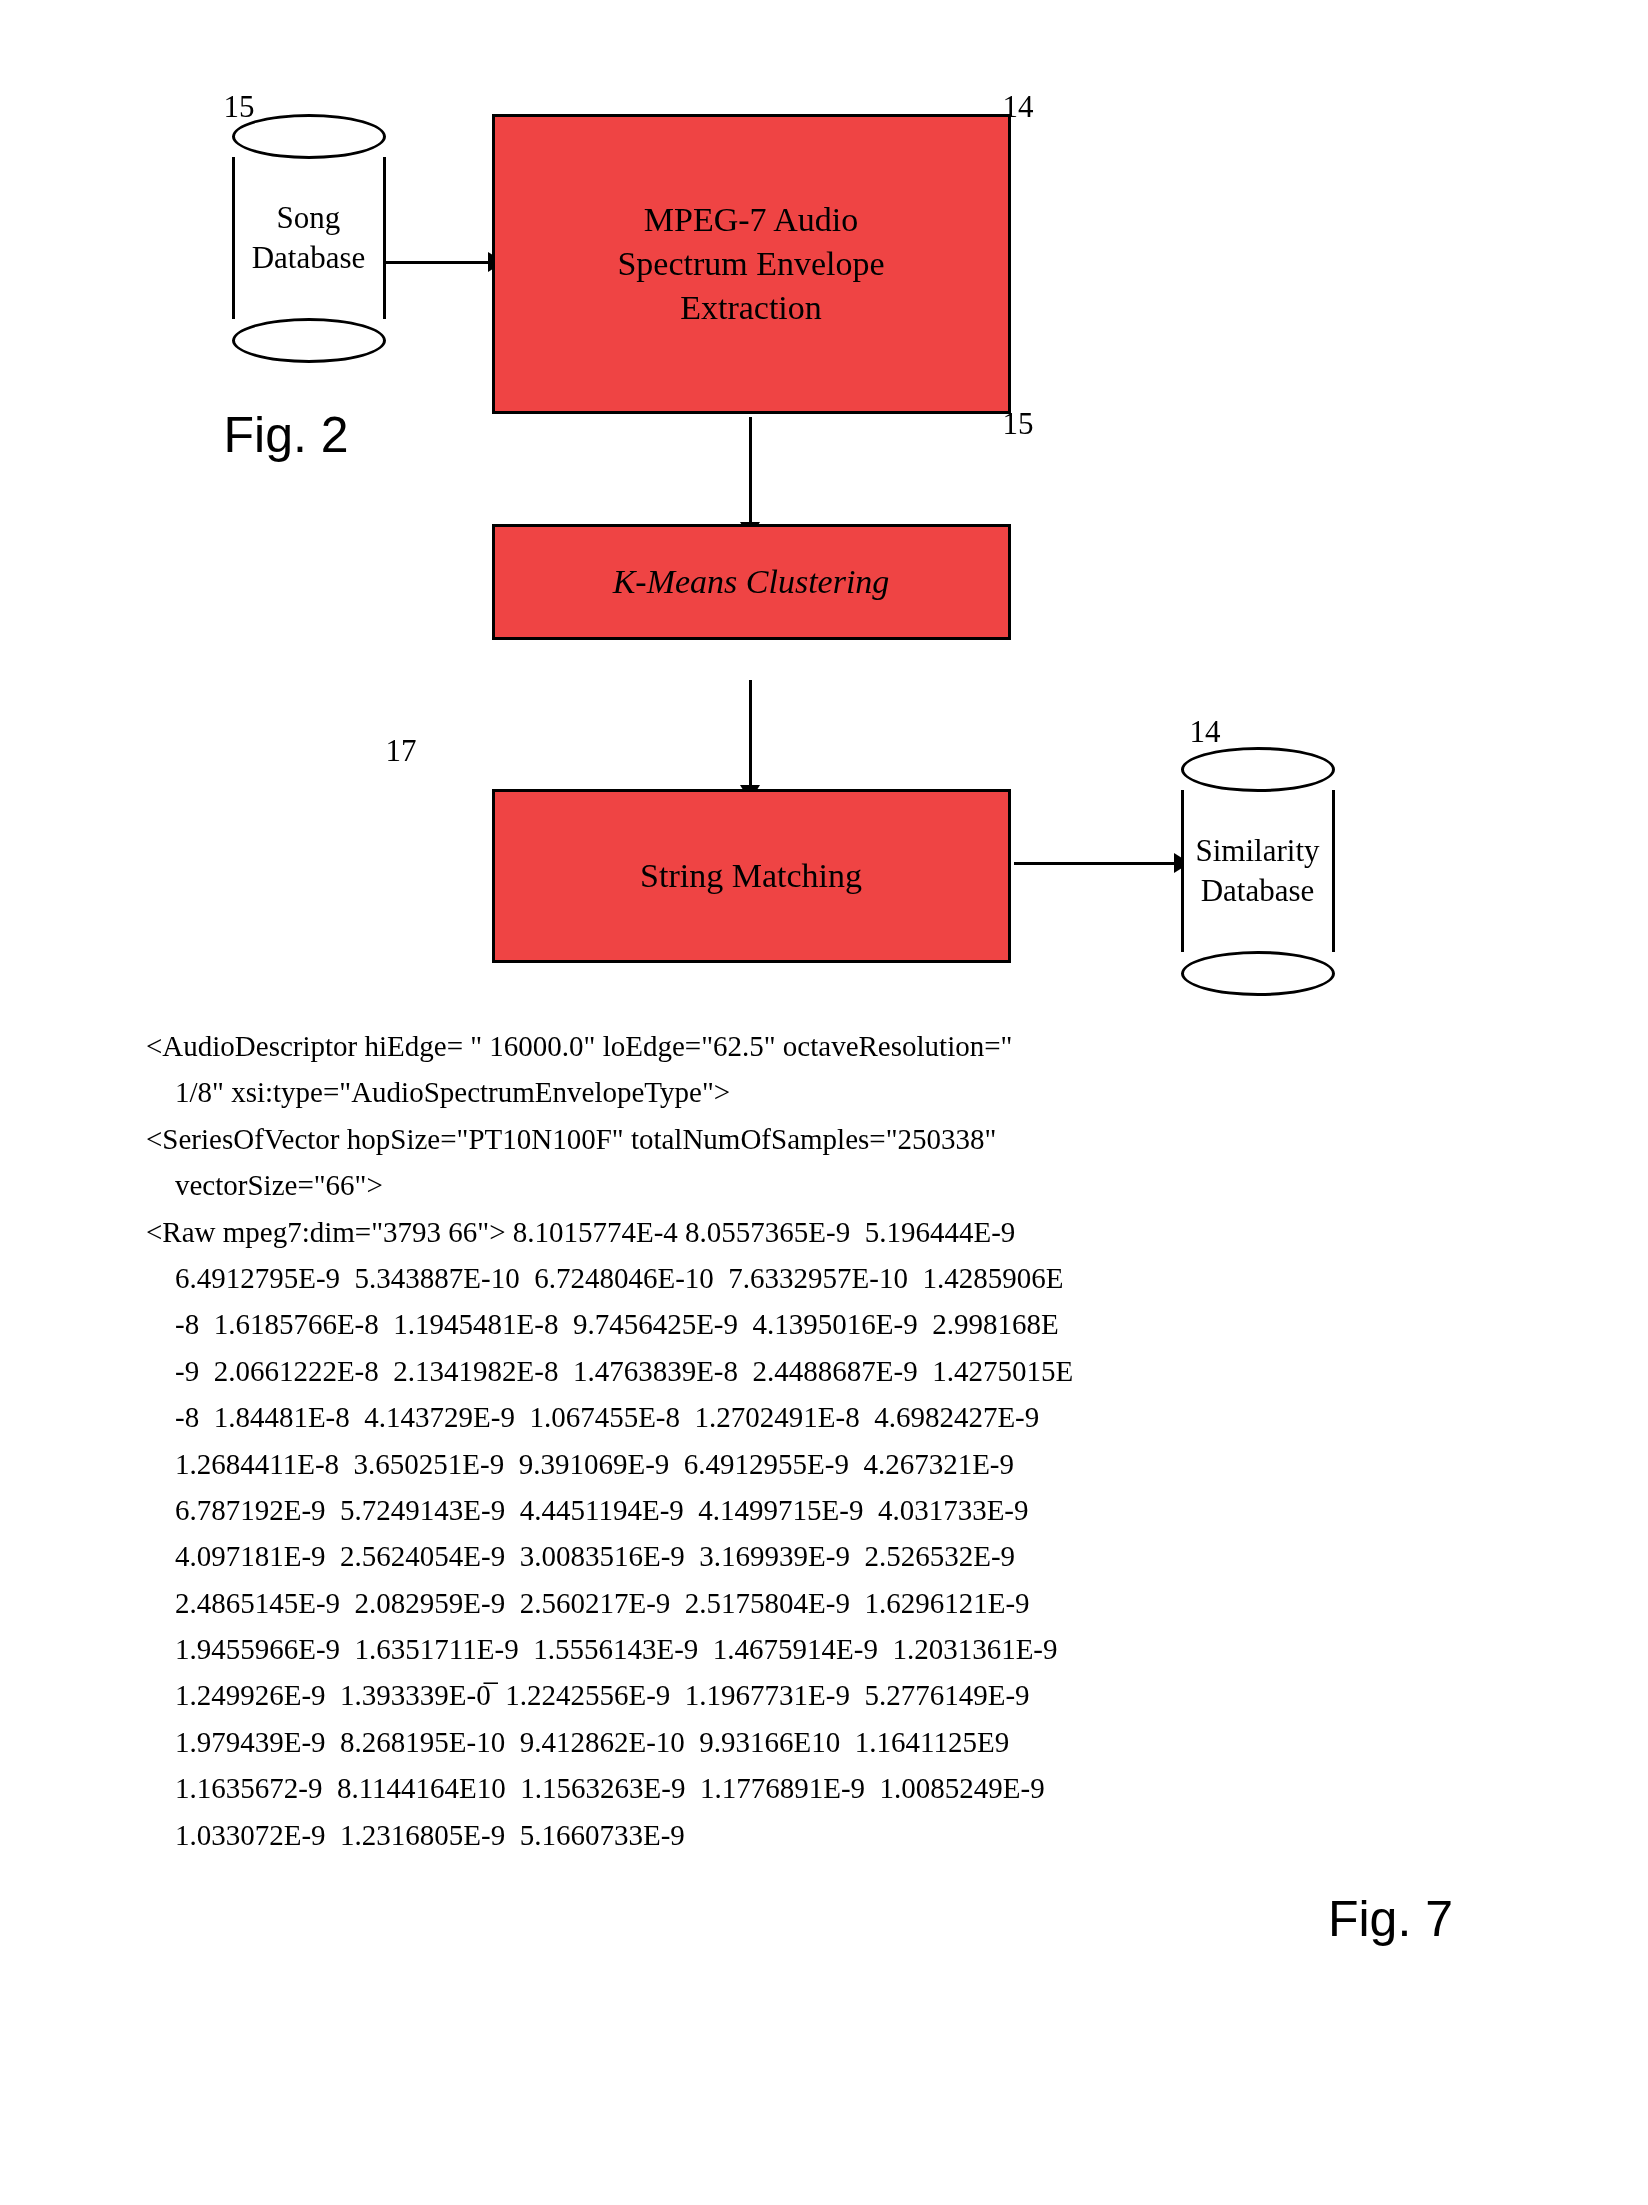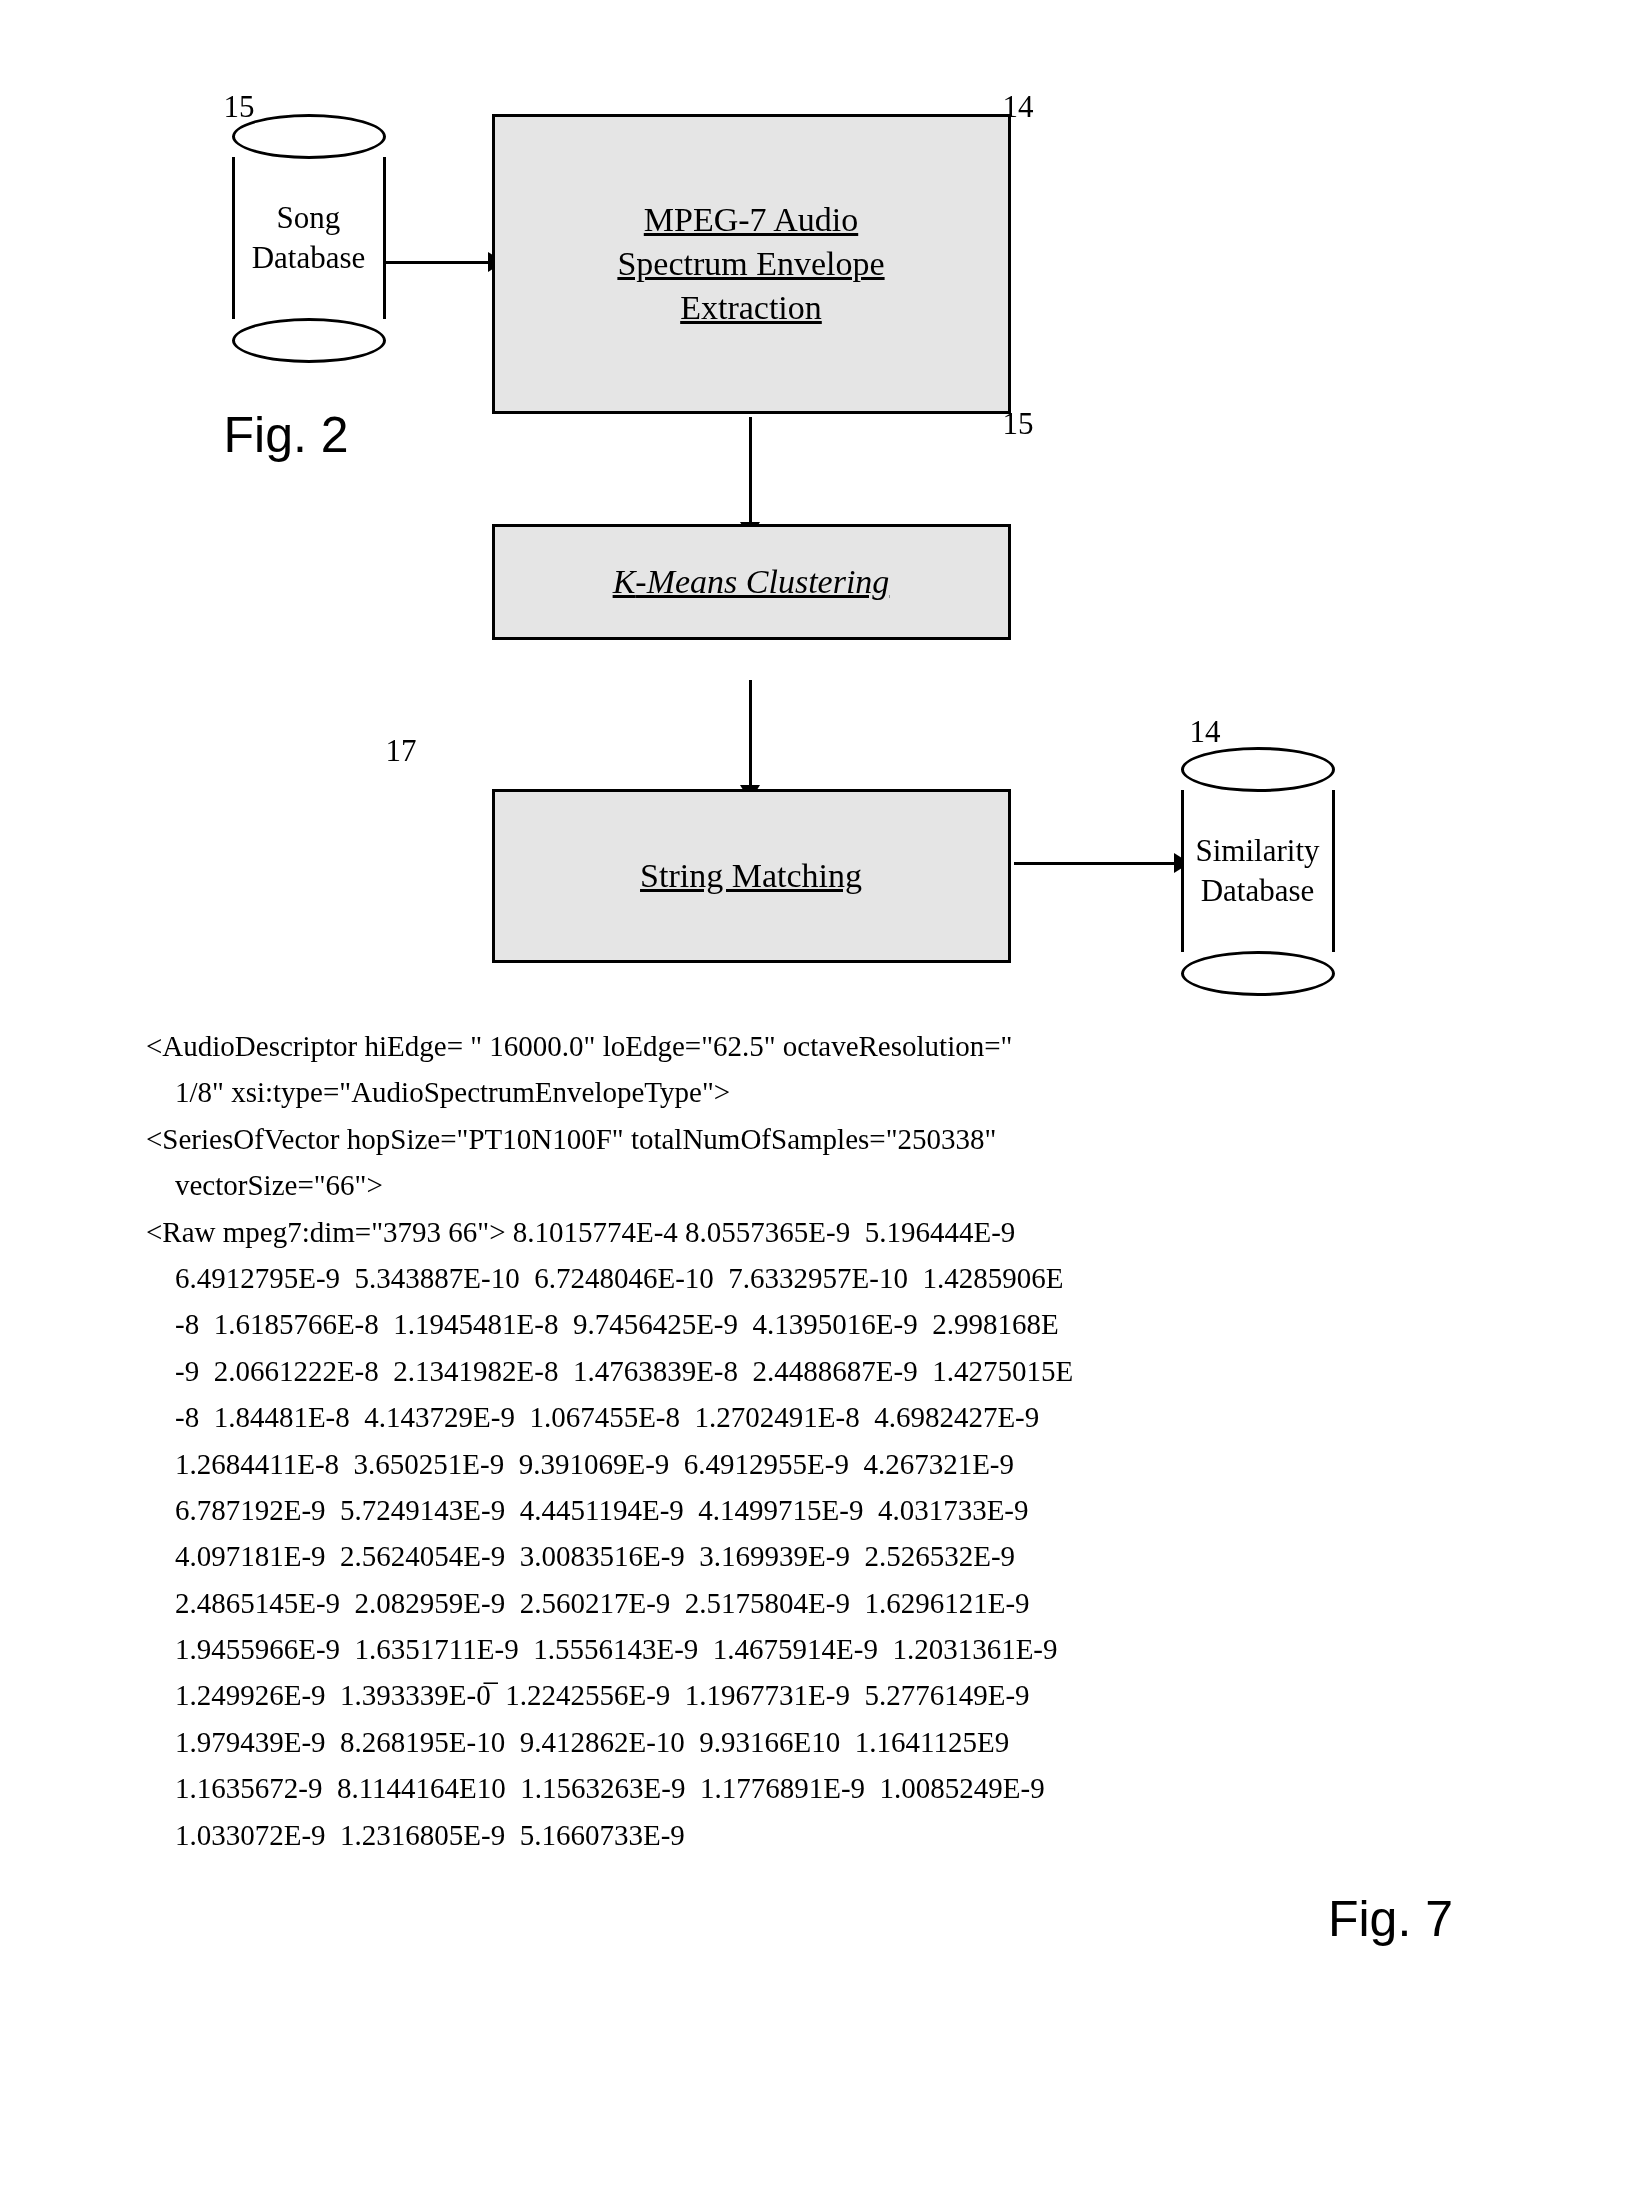--- a/index.html
+++ b/index.html
@@ -44,26 +44,25 @@
       text-align: center;
       font-size: 31px;
       line-height: 1.3;
       font-weight: normal;
     }
 
     
     .flow-box {
       position: absolute;
       border: 3.2px solid #000;
-      background: #e5e5e5;
+      background: #ef4444;
       display: flex;
       align-items: center;
       justify-content: center;
       text-align: center;
-      text-decoration: underline;
     }
 
     .flow-box-text {
       font-size: 34px;
       line-height: 1.3;
       font-style: italic;
     }
 
     .flow-box-text-normal {
       font-size: 34px;

